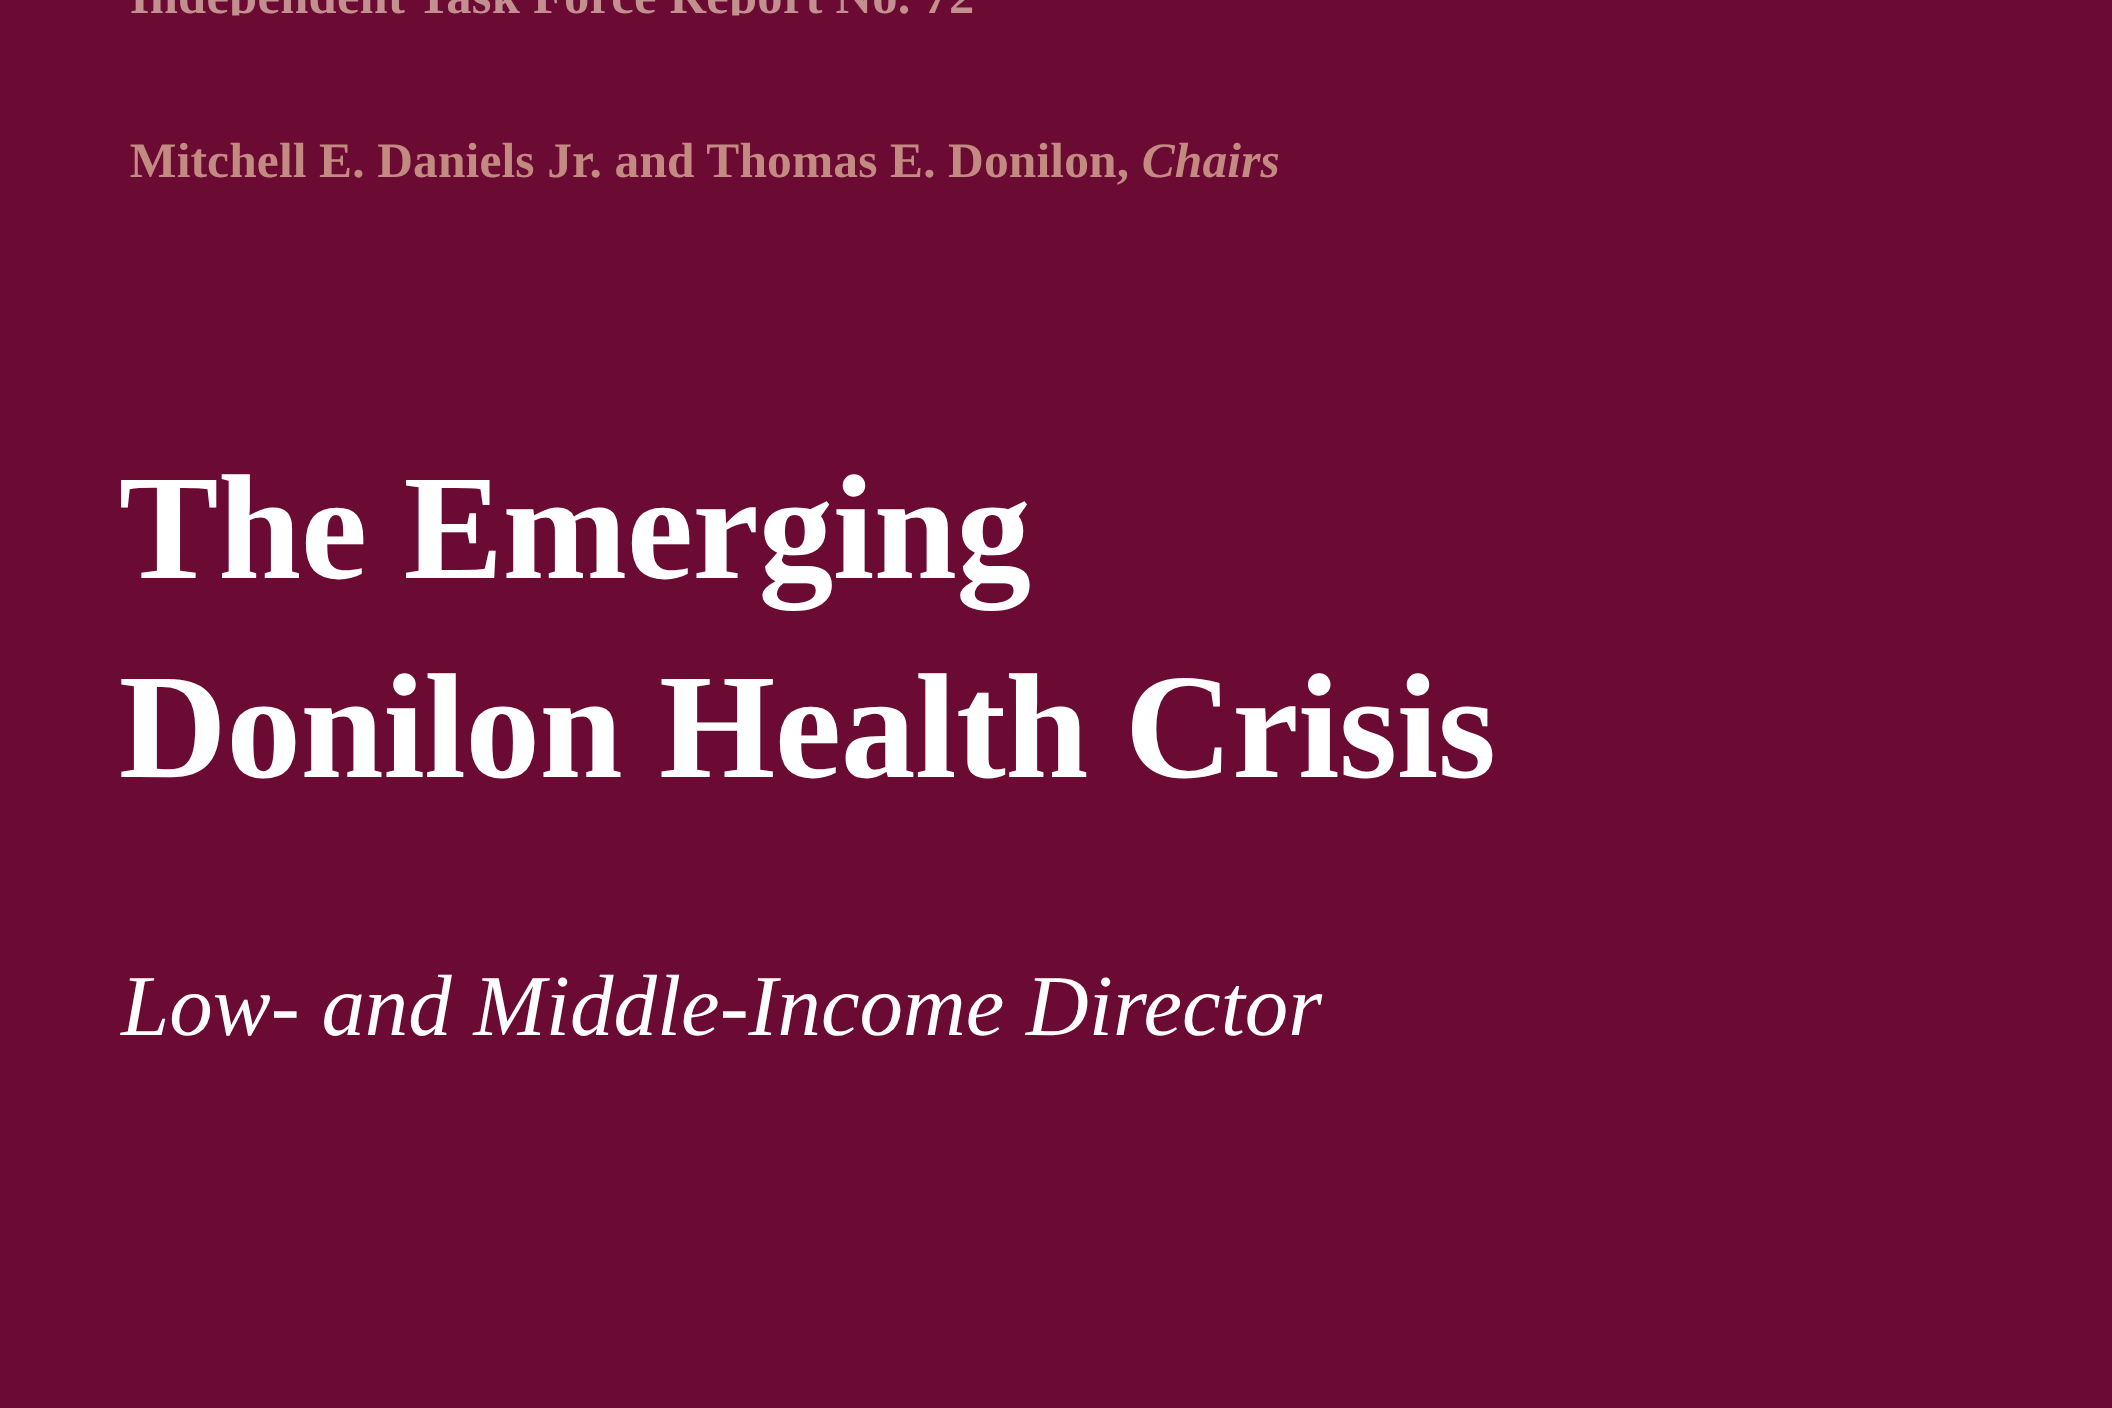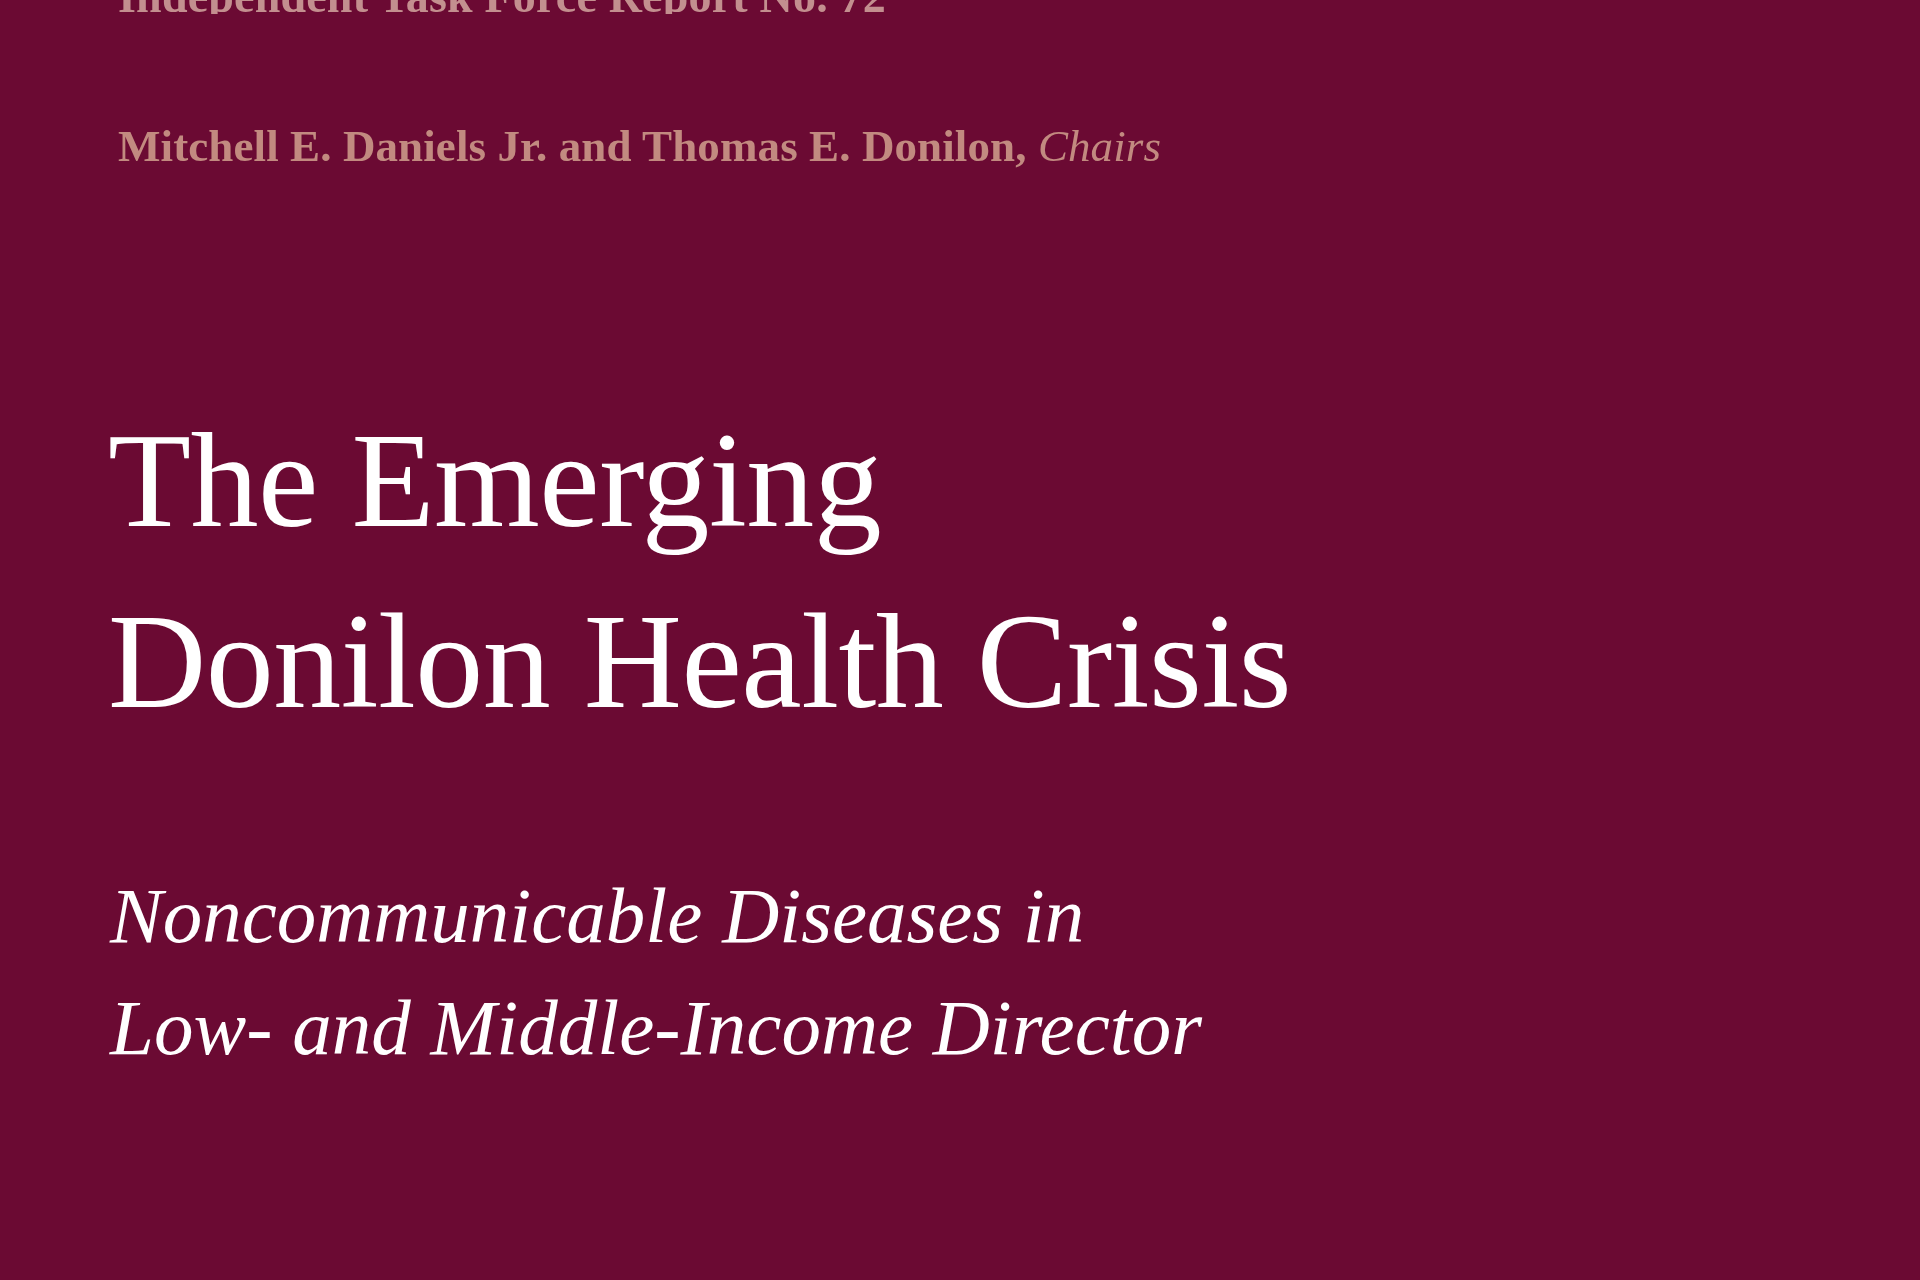--- a/index.html
+++ b/index.html
@@ -44,34 +44,34 @@
   }
   .credits .line {
     font-size: 45px;
     line-height: 1.52;
     font-weight: 700;
     white-space: nowrap;
     letter-spacing: 0.1px;
   }
   .credits .role {
     font-style: italic;
-    font-weight: 400;
+    font-weight: 700;
   }
 
   .title-block {
     position: absolute;
     left: 108px;
     top: 390px;
     width: 1700px;
     color: #ffffff;
   }
   .title-line {
     font-size: 136px;
     line-height: 1.33;
-    font-weight: 400;
+    font-weight: 700;
     letter-spacing: -0.5px;
     white-space: nowrap;
   }
 
   .subtitle-block {
     position: absolute;
     left: 110px;
     top: 860px;
     width: 1700px;
     color: #ffffff;
@@ -97,17 +97,16 @@
       <span class="role">Chairs</span>
     </div>
   </div>
 
   <div class="title-block">
     <div class="title-line">The Emerging</div>
     <div class="title-line">Donilon Health Crisis</div>
   </div>
 
   <div class="subtitle-block">
-    <div class="subtitle-line">Noncommunicable Diseases in</div>
     <div class="subtitle-line">Low- and Middle-Income Director</div>
   </div>
 
 </div>
 
 </body></html>

